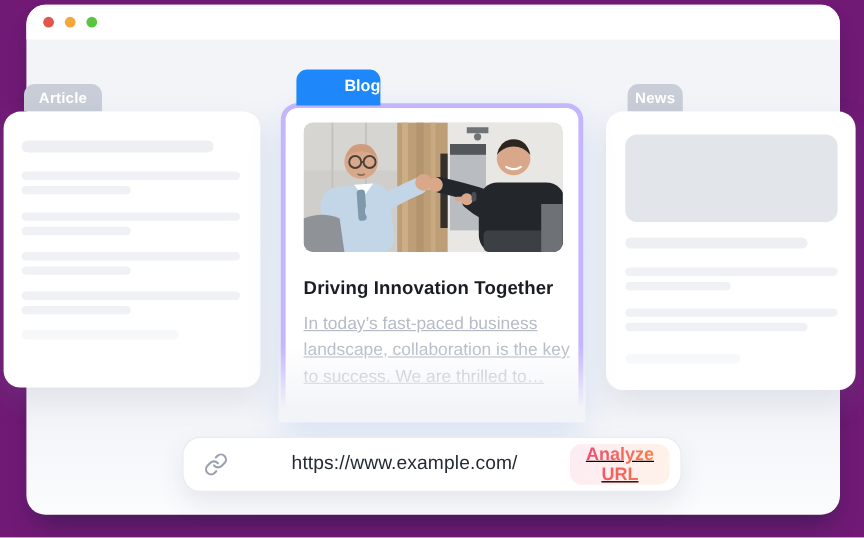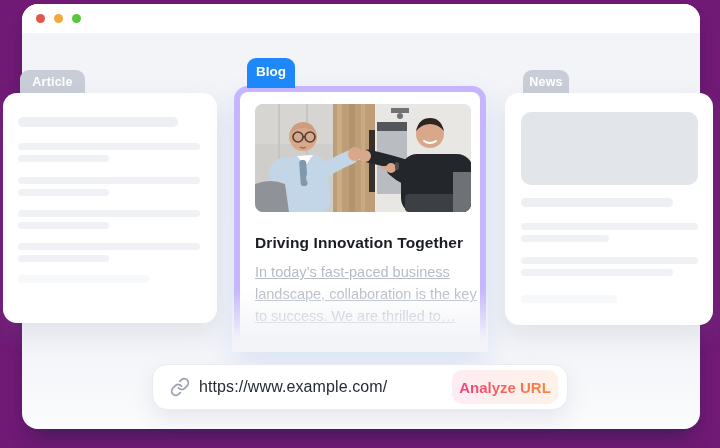--- a/index.html
+++ b/index.html
@@ -42,38 +42,39 @@
   .tab {
     position: absolute;
     display: flex; align-items: center; justify-content: center;
     color: #ffffff; font-weight: bold;
     border-radius: 9px 9px 0 0;
   }
   .tab.gray { background: #c8cdd7; font-size: 12.5px; z-index: 2; letter-spacing: 0.2px; }
   .tab-article { left: 20px;  top: 70px; width: 65px; height: 23px; }
   .tab-news    { left: 523px; top: 70px; width: 46px; height: 23px; }
   .tab-blog {
-    left: 247px; top: 58px; width: 48px; height: 30px;
+    left: 247px; top: 58px; width: 70px; height: 30px;
     background: #1e87f9; font-size: 13.5px; z-index: 5;
     padding-bottom: 3px;
+    justify-content: flex-end;
   }
 
   
   .card {
     position: absolute;
     background: #ffffff;
     border-radius: 14px;
     z-index: 3;
     box-shadow: 0 10px 24px rgba(120,130,155,0.16);
   }
   .card-article { left: 3px;   top: 93px; width: 214px; height: 230px; }
   .card-news    { left: 505px; top: 93px; width: 208px; height: 232px; }
   .card-blog {
     left: 234px; top: 86px; width: 252px; height: 264px;
-    border: 6px solid #c4b5fd;
+    border: 4px solid #c4b5fd;
     z-index: 4;
     box-shadow: 0 12px 28px rgba(40,110,220,0.14);
     padding: 12px 15px 0 15px;
     overflow: hidden;
   }
 
   
   .sk-line {
     position: absolute;
     background: #eff1f5;
@@ -124,36 +125,38 @@
     position: absolute;
     left: 152px; top: 364px;
     width: 416px; height: 46px;
     background: #ffffff;
     border: 1px solid #eaebf1;
     border-radius: 15px;
     box-shadow: 0 10px 22px rgba(60,70,110,0.10);
     display: flex; align-items: center;
     padding-left: 17px;
     z-index: 7;
+    gap: 44px;
   }
   .link-icon { width: 20px; height: 20px; flex: 0 0 auto; margin-right: 9px; }
   .url-text {
     font-size: 16px;
     color: #262b33;
     letter-spacing: 0.1px;
   }
   .analyze-chip {
     margin-left: auto;
     margin-right: 9px;
     width: 106px; height: 34px;
     border-radius: 10px;
     background: linear-gradient(100deg, #fdecf3 0%, #fef2e8 100%);
     display: flex; align-items: center; justify-content: center;
     cursor: pointer;
     border: none;
+    text-decoration: underline;
   }
   .analyze-chip span {
     font-size: 15px;
     font-weight: bold;
     background: linear-gradient(90deg, #f23f7d 0%, #f98a3c 100%);
     -webkit-background-clip: text;
     background-clip: text;
     color: transparent;
   }
 </style>

